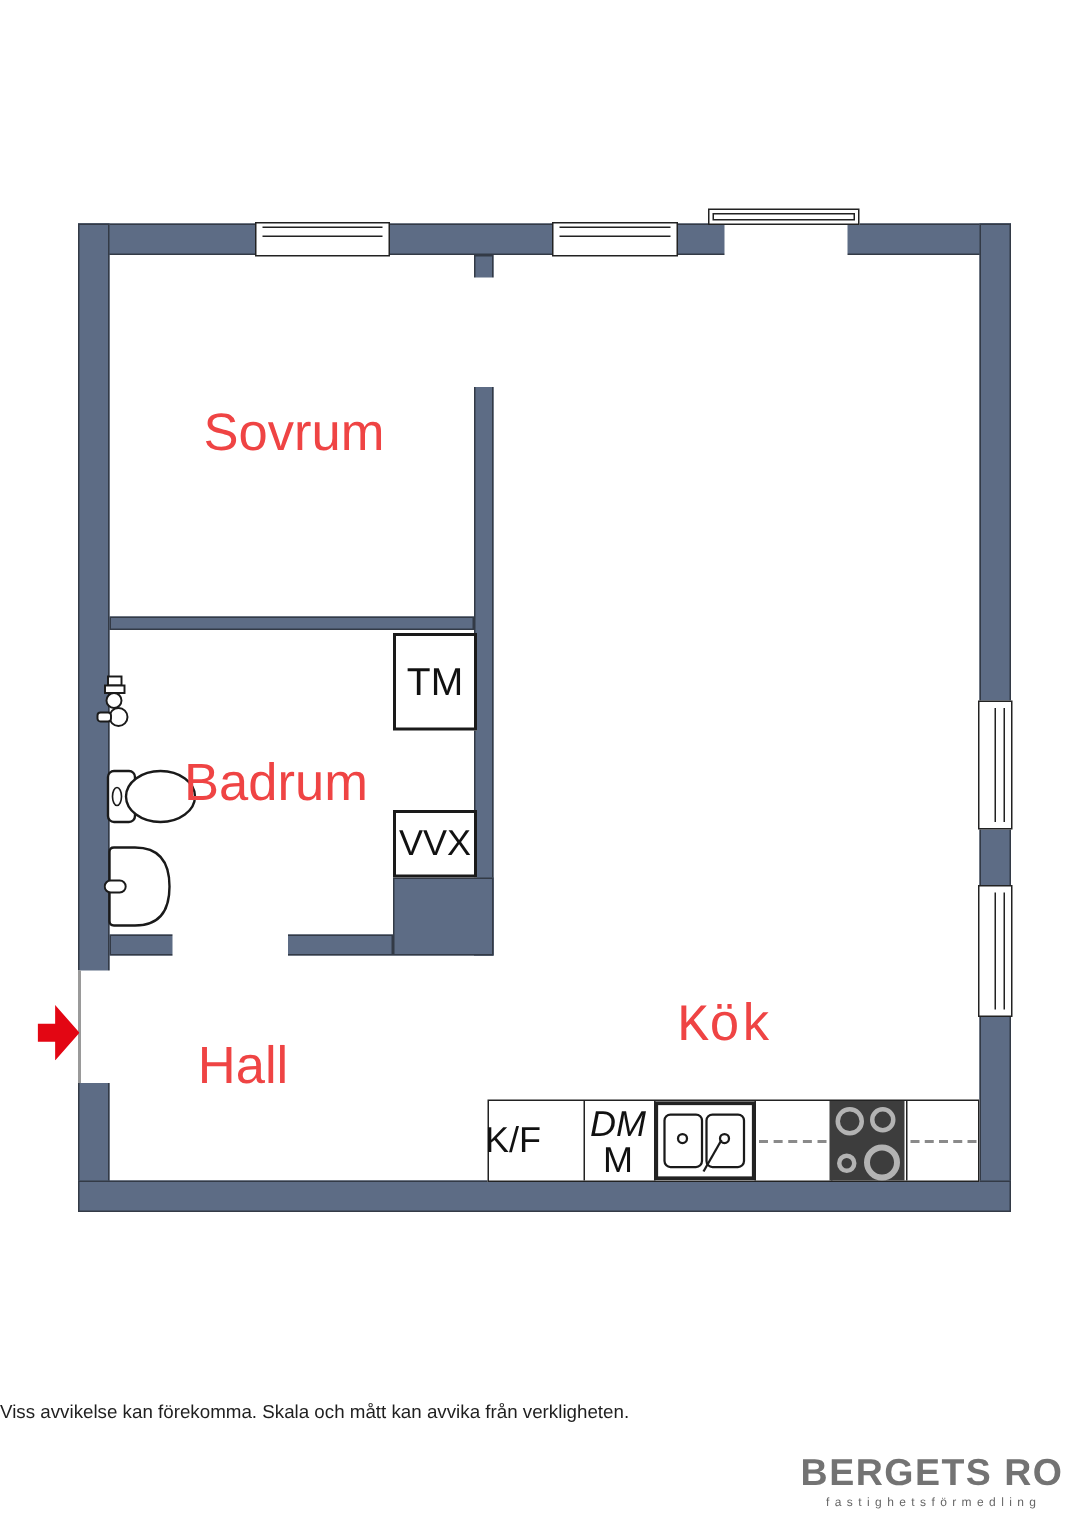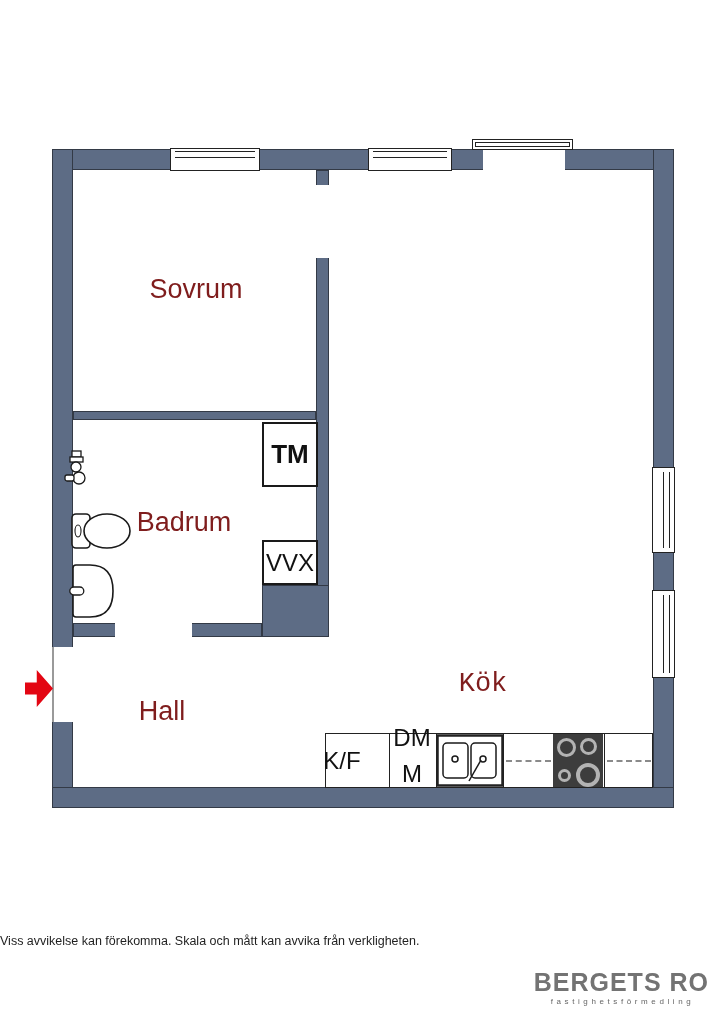--- a/index.html
+++ b/index.html
@@ -3,21 +3,21 @@
 <meta charset="utf-8">
 <style>
   html,body{margin:0;padding:0;background:#fff;}
   .page{position:relative;width:724px;height:1024px;background:#fff;overflow:hidden;
         font-family:"Liberation Sans", sans-serif;}
   .wall{position:absolute;background:var(--wall,#5d6c85);outline:1px solid var(--wall-outline,#333a46);outline-offset:-1px;}
   .open{position:absolute;background:#fff;}
   .win{position:absolute;background:#fff;border:1px solid #222;box-sizing:border-box;}
   .glass-h{position:absolute;left:4px;right:4px;top:2px;height:5px;border-top:1px solid #222;border-bottom:1px solid #222;}
   .glass-v{position:absolute;top:4px;bottom:4px;right:4px;width:5px;border-left:1px solid #222;border-right:1px solid #222;}
-  .rlabel{position:absolute;transform:translate(-50%,-50%);font-size:27px;color:#7f1d1d;white-space:nowrap;text-align:right;}
+  .rlabel{position:absolute;transform:translate(-50%,-50%);font-size:35px;color:#ef4444;white-space:nowrap;text-align:right;}
   .closet{position:absolute;left:262px;width:56px;background:#fff;border:2px solid #1a1a1a;box-sizing:border-box;
           display:flex;align-items:center;justify-content:center;font-size:26px;color:#111;}
   .counter{position:absolute;left:325px;top:733px;width:328px;height:55px;background:#fff;
            border:1px solid #222;box-sizing:border-box;}
   .cl{position:absolute;top:0;bottom:0;width:1px;background:#222;}
   .dash{position:absolute;top:26px;height:0;border-top:2px dashed var(--dash,#8a8a8a);}
   .stove{position:absolute;left:227px;top:0;width:50px;height:53px;background:var(--stove,#3d3d3d);}
   .burner{position:absolute;border-radius:50%;border:3px solid var(--burner-ring,#b3b3b3);box-sizing:border-box;}
   .klabel{position:absolute;transform:translate(-50%,-50%);font-size:24px;color:#111;text-align:center;white-space:nowrap;}
   .fixture{position:absolute;}
@@ -65,21 +65,21 @@
   </div>
   <div class="win" style="left:652px;top:467px;width:23px;height:86px;">
     <div class="glass-v"></div>
   </div>
   <div class="win" style="left:652px;top:590px;width:23px;height:88px;">
     <div class="glass-v"></div>
   </div>
 
   <div class="arrow"></div>
 
-  <div class="closet" style="top:422px;height:65px;font-weight:bold;">
+  <div class="closet" style="top:422px;height:65px;">
     <span>TM</span>
   </div>
   <div class="closet" style="top:540px;height:45px;font-size:24px;text-align:center;">
     <span>VVX</span>
   </div>
 
   <svg class="fixture" style="left:64px;top:450px;" width="24" height="36" viewBox="0 0 24 36">
     <g fill="#fff" stroke="#1a1a1a" stroke-width="1.3">
       <rect x="8" y="1" width="9" height="6"></rect>
       <rect x="6" y="7" width="13" height="5"></rect>
@@ -105,21 +105,21 @@
   <div class="counter">
     <div class="cl" style="left:63px;"></div>
     <div class="cl" style="left:110px;"></div>
     <div class="cl" style="left:177px;"></div>
     <div class="cl" style="left:228px;"></div>
     <div class="cl" style="left:278px;"></div>
     <div class="dash" style="left:180px;width:45px;"></div>
     <div class="dash" style="left:281px;width:44px;"></div>
 
     <div class="klabel" style="left:16px;top:27px;">K/F</div>
-    <div class="klabel" style="left:86px;top:4px;">DM</div>
+    <div class="klabel" style="left:86px;top:16px;font-style:italic;">DM</div>
     <div class="klabel" style="left:86px;top:40px;">M</div>
 
     <svg style="position:absolute;left:110px;top:0;" width="68" height="53" viewBox="0 0 68 53">
       <rect x="1.5" y="1.5" width="65" height="50" fill="#fff" stroke="#222" stroke-width="2.5"></rect>
       <g fill="#fff" stroke="#1a1a1a" stroke-width="1.5">
         <rect x="7" y="9" width="25" height="35" rx="4"></rect>
         <rect x="35" y="9" width="25" height="35" rx="4"></rect>
         <circle cx="19" cy="25" r="3"></circle>
         <circle cx="47" cy="25" r="3"></circle>
         <path d="M33 47 L45 26" fill="none"></path>

